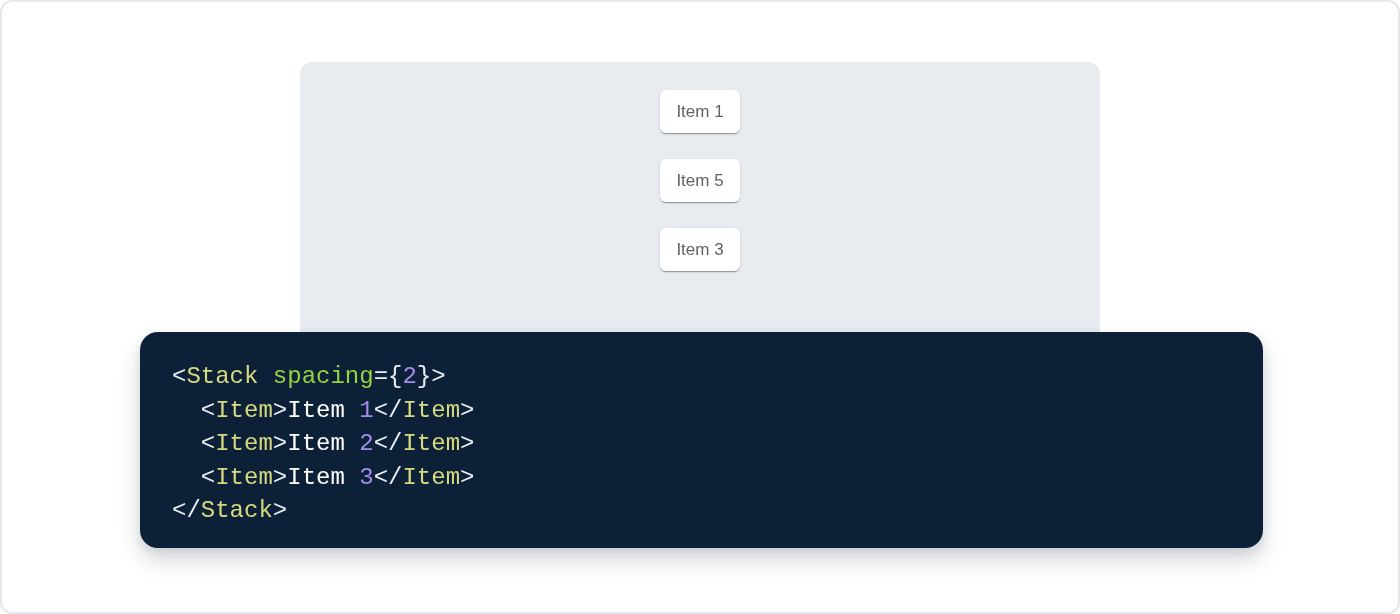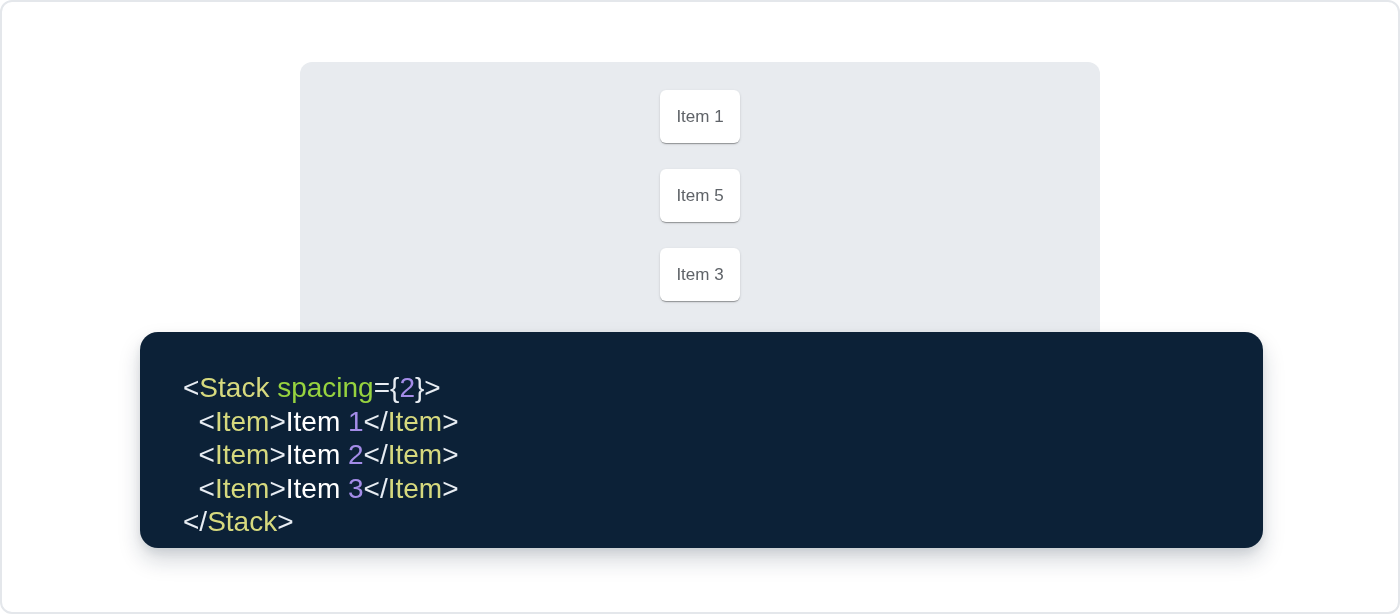--- a/index.html
+++ b/index.html
@@ -37,21 +37,21 @@
     border-radius: 12px;
     z-index: 1;
     display: flex;
     flex-direction: column;
     align-items: center;
     padding-top: 28px;
     box-sizing: border-box;
   }
   .item-card {
     width: 80px;
-    height: 53px;
+    height: 43px;
     background: #ffffff;
     border-radius: 6px;
     box-shadow: 0 2px 1px -1px rgba(0,0,0,0.2),
                 0 1px 1px 0 rgba(0,0,0,0.14),
                 0 1px 3px 0 rgba(0,0,0,0.12);
     display: flex;
     align-items: center;
     justify-content: center;
     color: #5f6368;
     font-size: 17px;
@@ -66,23 +66,23 @@
     width: 1123px;
     height: 216px;
     background: var(--code-bg, #0c2137);
     border-radius: 18px;
     box-sizing: border-box;
     padding: 24px 28px;
     z-index: 2;
     box-shadow: 0 12px 22px rgba(16,34,56,0.18), 0 4px 8px rgba(16,34,56,0.08);
   }
   .code-pre {
-    margin: 15px;
-    font-family: Liberation Sans, sans-serif;
-    font-size: 28px;
+    margin: 4px;
+    font-family: Liberation Mono, monospace;
+    font-size: 24px;
     line-height: 33.6px;
     white-space: pre;
   }
   .code-line { white-space: pre; }
   .tok-punct { color: var(--tok-punctuation, #e8edf3); }
   .tok-tag   { color: var(--tok-tag, #d6d97e); }
   .tok-attr  { color: var(--tok-attr, #97d33f); }
   .tok-num   { color: var(--tok-number, #a48ce8); }
   .tok-text  { color: var(--tok-text, #ffffff); }
 </style>

